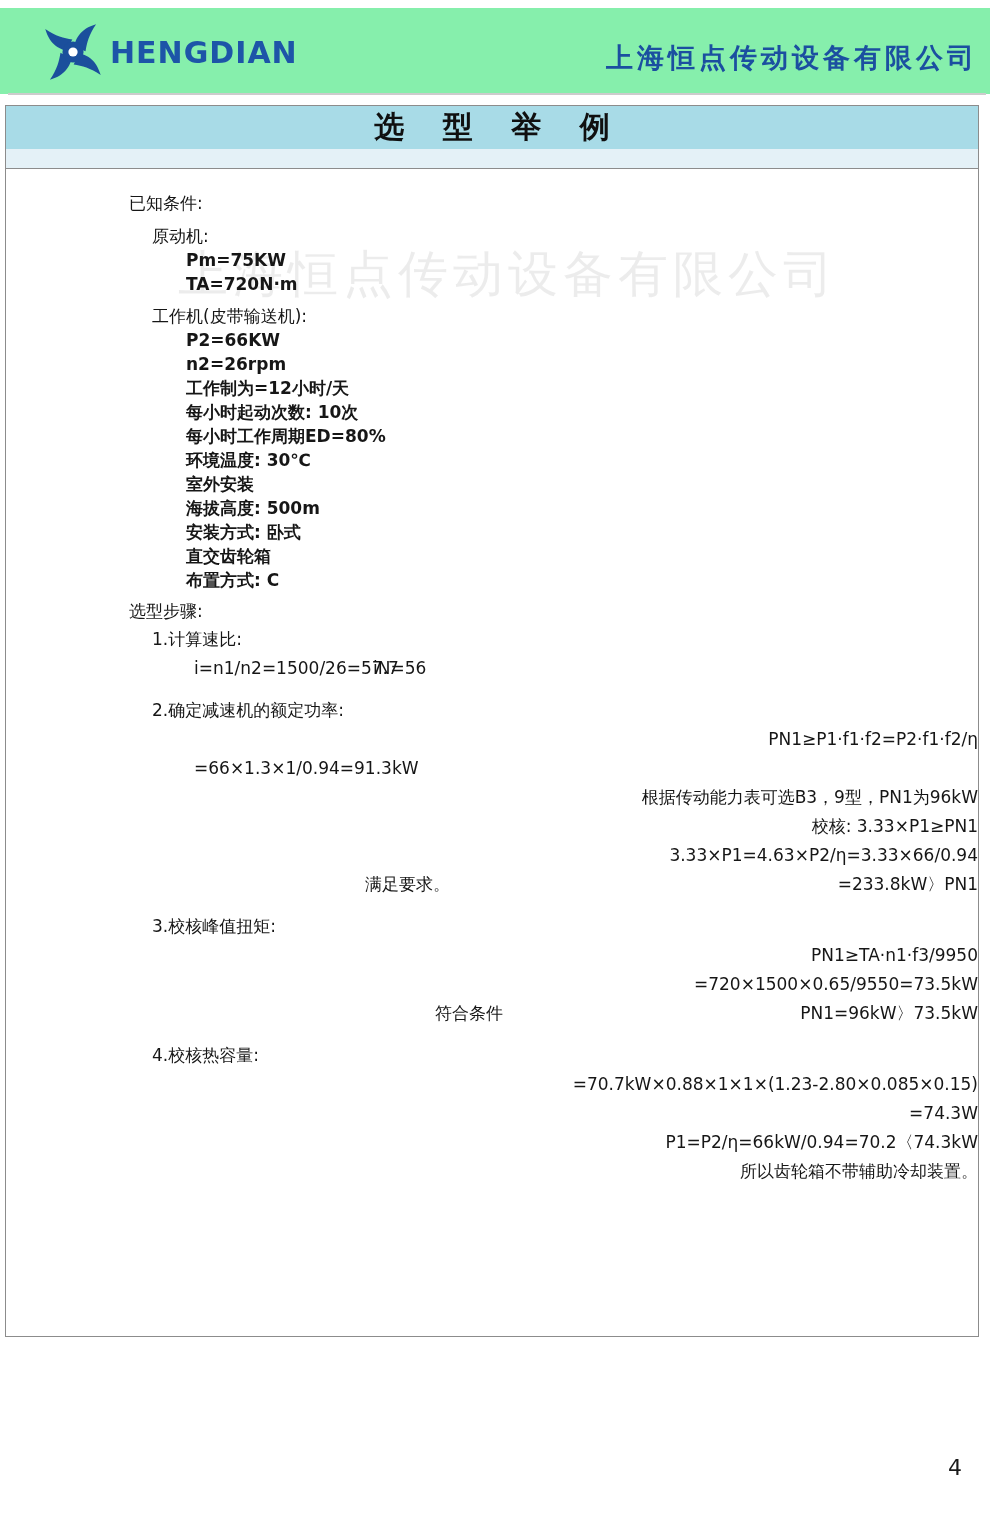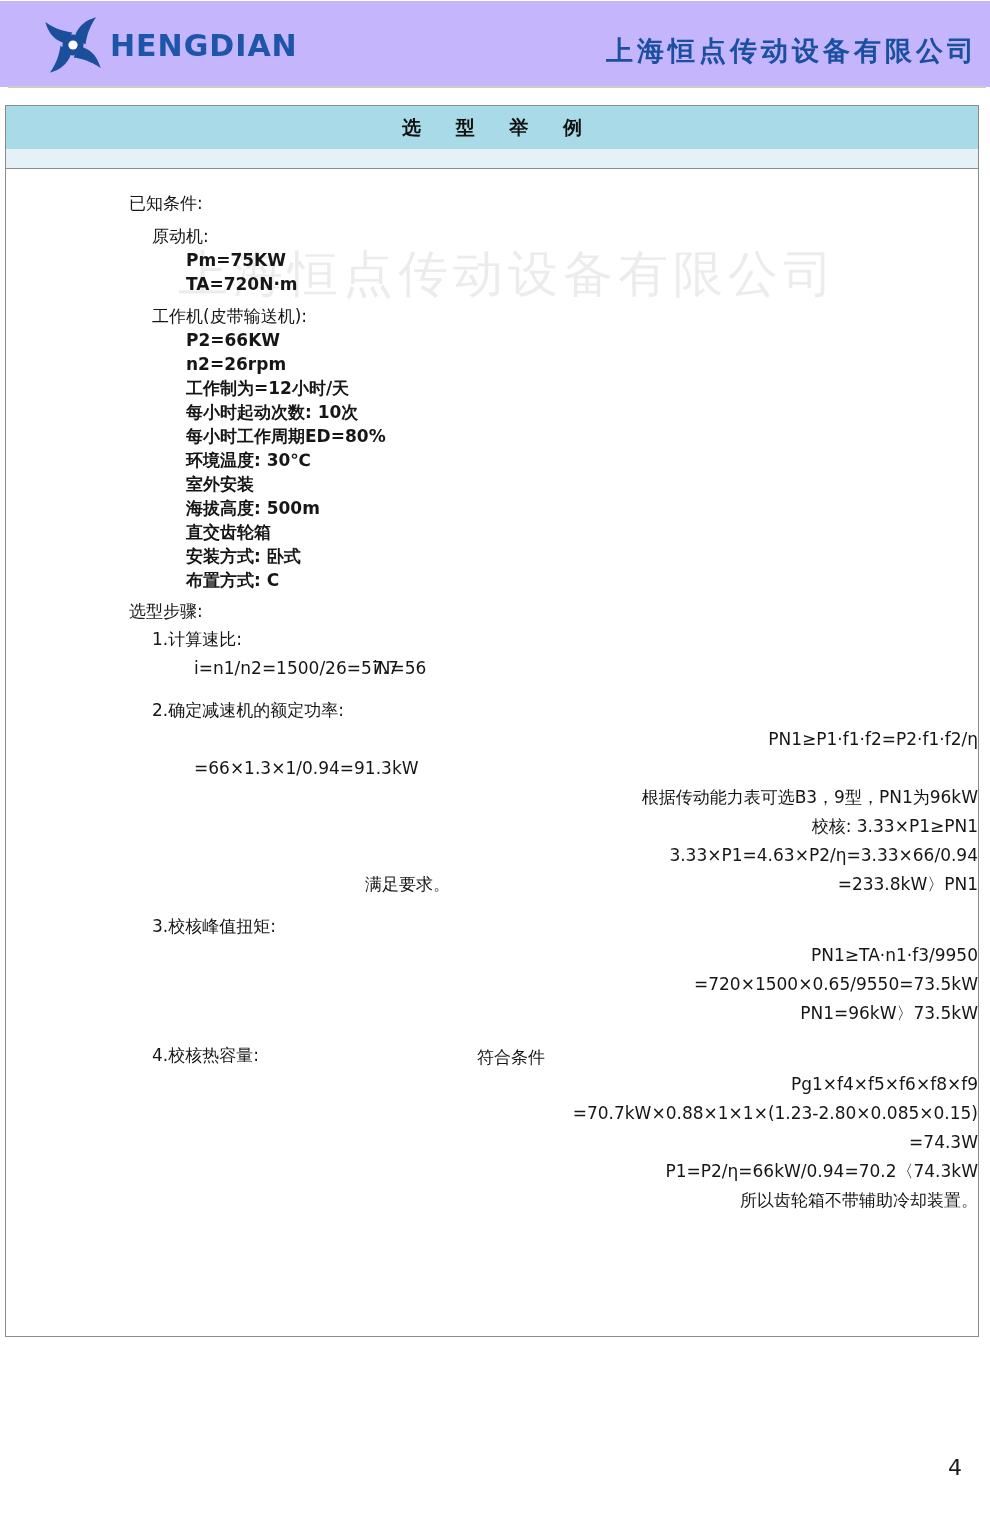--- a/index.html
+++ b/index.html
@@ -1,39 +1,39 @@
 <!DOCTYPE html>
 <html><head>
 <meta charset="utf-8">
 <style>
   html,body{margin:0;padding:0;}
   body{
     width:990px;height:1513px;position:relative;background:#ffffff;
     font-family:"DejaVu Sans",sans-serif;color:#161616;overflow:hidden;
   }
   
-  .page-header{position:absolute;top:1px;left:0;width:990px;height:86px;background:#c4b5fd;}
+  .page-header{position:absolute;top:8px;left:0;width:990px;height:86px;background:#86efac;}
   .logo-mark{position:absolute;left:38px;top:11px;width:70px;height:66px;}
   .logo-text{
     position:absolute;left:110px;top:27px;font-size:30px;font-weight:600;
     color:#1d55a8;letter-spacing:1px;font-family:"DejaVu Sans",sans-serif;
   }
   .company-name{
     position:absolute;right:12px;top:32px;font-family:"DejaVu Serif","Liberation Serif",serif;
     font-weight:bold;font-size:27px;color:#1b4fa0;letter-spacing:4px;white-space:nowrap;
   }
   .header-rule{position:absolute;top:85px;left:8px;width:978px;height:2px;background:#cccccc;}
   
   .content-box{
     position:absolute;left:5px;top:105px;width:974px;height:1232px;
     border:1px solid #8c8c8c;background:#ffffff;box-sizing:border-box;
   }
   .title-band{
     height:43px;background:#a8dbe7;display:flex;align-items:center;justify-content:center;
-    font-size:19px;font-weight:bold;color:#101010;letter-spacing:14px;padding-left:14px;
+    font-size:30px;font-weight:bold;color:#101010;letter-spacing:14px;padding-left:14px;
   }
   .subtitle-band{height:19px;background:#e4f1f7;border-bottom:1px solid #8c8c8c;}
   .doc-body{position:relative;padding-top:21px;font-size:17px;}
   .watermark{
     position:absolute;left:172px;top:72px;font-size:50px;letter-spacing:5px;
     color:#000000;opacity:0.07;white-space:nowrap;pointer-events:none;
   }
   
   .line{position:relative;line-height:24px;white-space:pre;}
   .ind0{padding-left:123px;}
@@ -89,22 +89,22 @@
         <div class="line ind-item">TA=720N·m</div>
         <div class="line ind1 group-header">工作机(皮带输送机):</div>
         <div class="line ind-item">P2=66KW</div>
         <div class="line ind-item">n2=26rpm</div>
         <div class="line ind-item">工作制为=12小时/天</div>
         <div class="line ind-item">每小时起动次数: 10次</div>
         <div class="line ind-item">每小时工作周期ED=80%</div>
         <div class="line ind-item">环境温度: 30℃</div>
         <div class="line ind-item">室外安装</div>
         <div class="line ind-item">海拔高度: 500m</div>
+        <div class="line ind-item">安装方式: 卧式</div>
         <div class="line ind-item">直交齿轮箱</div>
-        <div class="line ind-item">安装方式: 卧式</div>
         <div class="line ind-item">布置方式: C</div>
       </div>
 
     <div class="line lbl ind0 steps-label">选型步骤:</div>
 
     <div id="steps">
         <div class="step-block">
           <div class="line ind1 step-title">1.计算速比:</div>
           <div class="line step-line ind3">i=n1/n2=1500/26=57.7<span class="note" style="left: 367px;">iN=56</span></div>
         </div>
@@ -114,25 +114,24 @@
           <div class="line step-line ind3">=66×1.3×1/0.94=91.3kW</div>
           <div class="line step-line ind2">根据传动能力表可选B3，9型，PN1为96kW</div>
           <div class="line step-line ind2">校核: 3.33×P1≥PN1</div>
           <div class="line step-line ind2">3.33×P1=4.63×P2/η=3.33×66/0.94</div>
           <div class="line step-line ind2">=233.8kW〉PN1<span class="note" style="left: 359px;">满足要求。</span></div>
         </div>
         <div class="step-block">
           <div class="line ind1 step-title">3.校核峰值扭矩:</div>
           <div class="line step-line ind2">PN1≥TA·n1·f3/9950</div>
           <div class="line step-line ind2">=720×1500×0.65/9550=73.5kW</div>
-          <div class="line step-line ind2">PN1=96kW〉73.5kW<span class="note" style="left: 471px; margin-top: 44px;">符合条件</span></div>
+          <div class="line step-line ind2">PN1=96kW〉73.5kW<span class="note" style="left: 429px;">符合条件</span></div>
         </div>
         <div class="step-block">
           <div class="line ind1 step-title">4.校核热容量:</div>
-          <div class="line step-line ind2">Pg1×f4×f5×f6×f8×f9</div>
           <div class="line step-line ind2">=70.7kW×0.88×1×1×(1.23-2.80×0.085×0.15)</div>
           <div class="line step-line ind2">=74.3W</div>
           <div class="line step-line ind2">P1=P2/η=66kW/0.94=70.2〈74.3kW</div>
           <div class="line step-line ind2">所以齿轮箱不带辅助冷却装置。</div>
         </div>
       </div>
 
   </div>
 </div>
 

